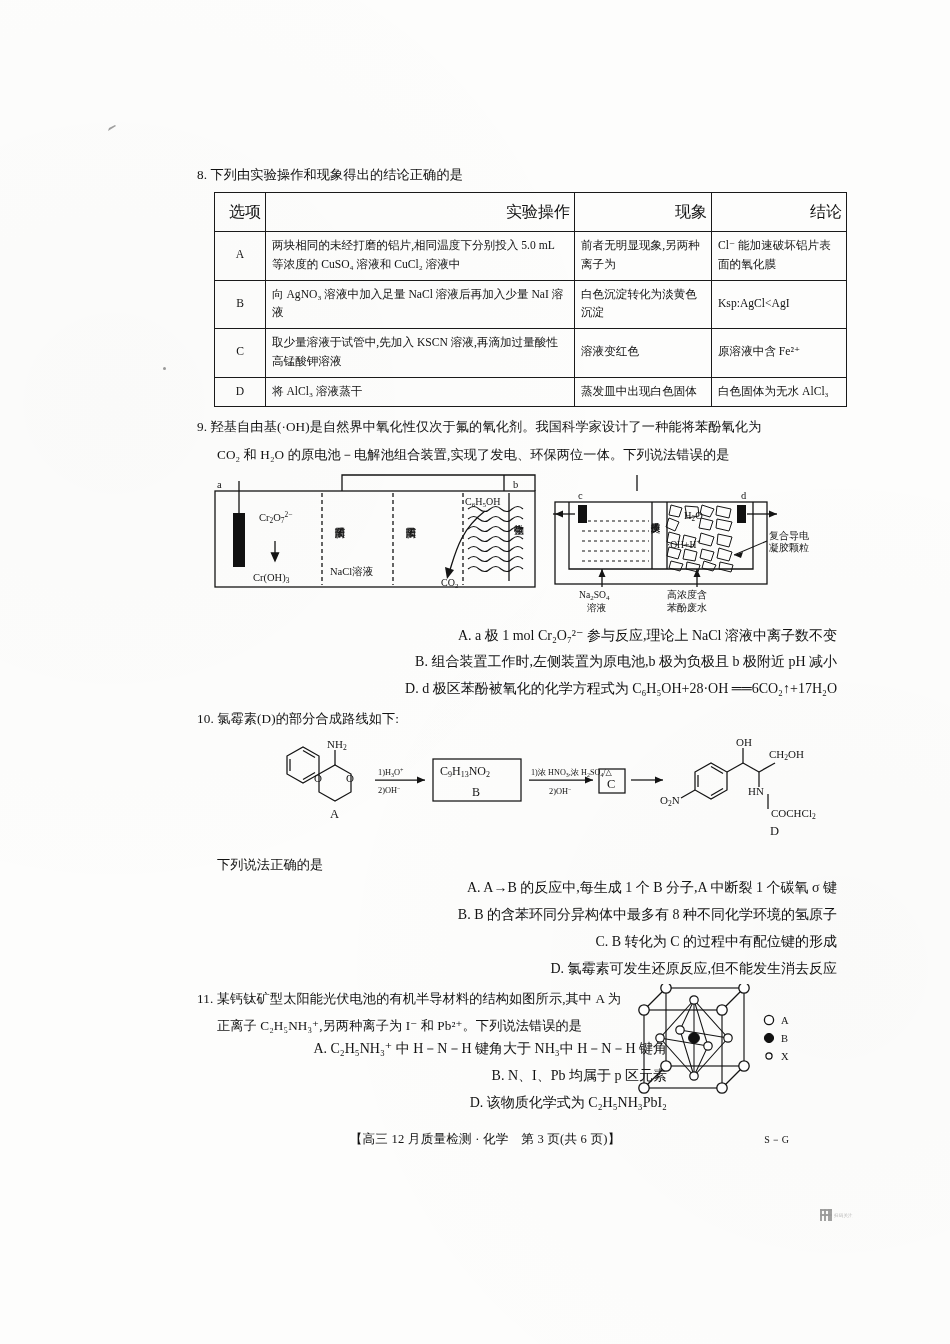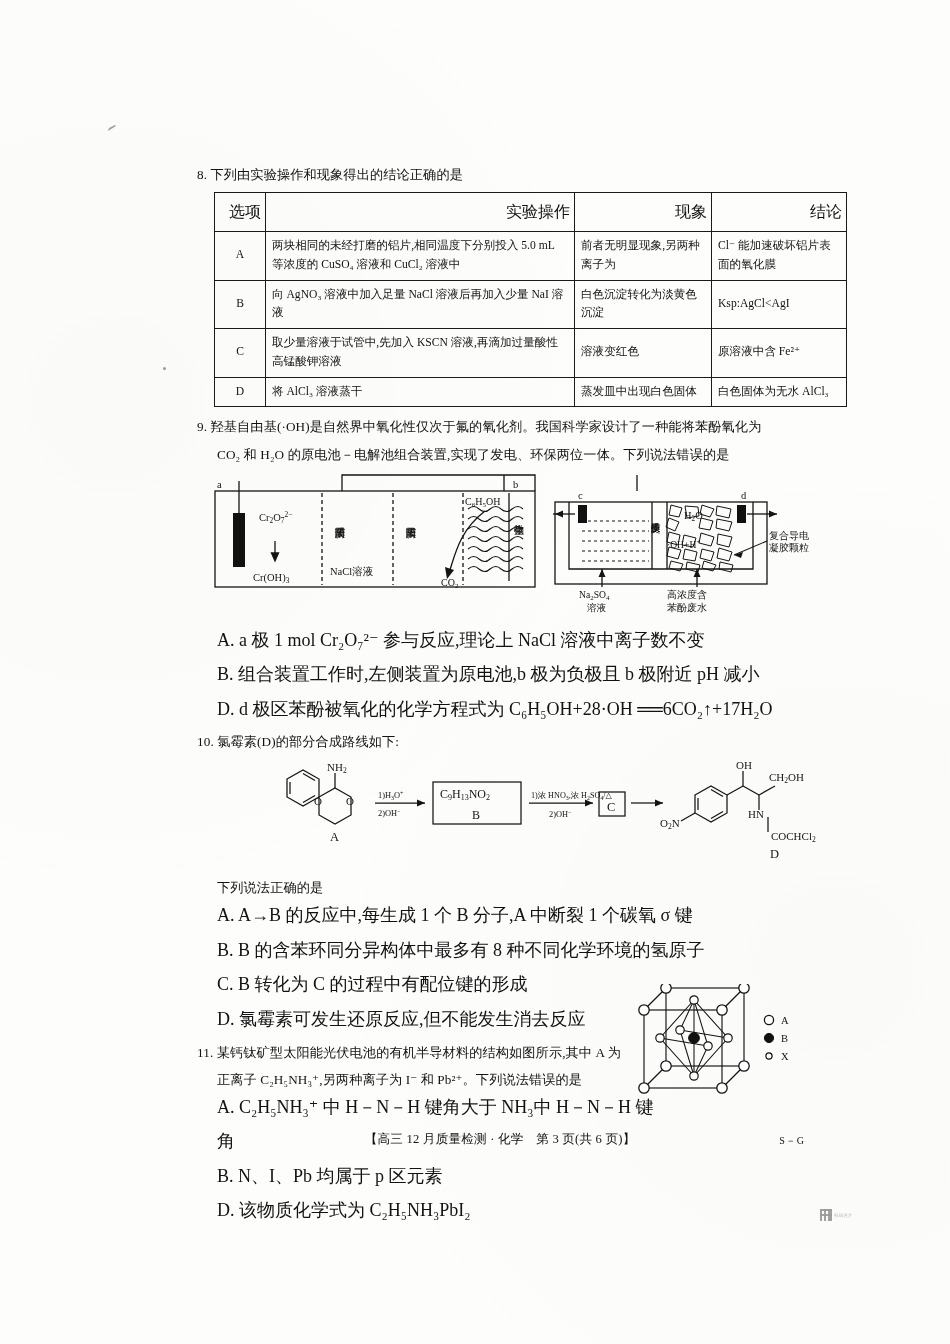--- a/index.html
+++ b/index.html
@@ -45,22 +45,23 @@
     margin: 0 0 7px 0;
     text-indent: 0;
   }
   .q-body {
     margin: 0;
     padding-left: 20px;
   }
   .opt {
     margin: 0;
     padding-left: 20px;
-    font-size: 18px;
+    font-size: 14px;
     line-height: 1.92;
+    text-align: right;
   }
 
   
   table.exp-table {
     border-collapse: collapse;
     width: 596px;
     margin: 6px 0 10px 17px;
     table-layout: fixed;
   }
   table.exp-table td, table.exp-table th {
@@ -101,26 +102,26 @@
     left: 636px;
     top: 984px;
     width: 180px;
     height: 128px;
   }
   .fig11 svg { position: absolute; left: 0; top: 0; }
 
   
   .footer {
     position: absolute;
-    left: 165px;
+    left: 150px;
     top: 1131px;
     width: 640px;
     font-size: 12.6px;
     display: flex;
-    align-items: flex-end;
+    align-items: center;
   }
   .footer-center {
     flex: 1;
     text-align: center;
     padding-left: 56px;
     letter-spacing: 0.2px;
   }
   .footer-right {
     font-family: "Liberation Serif", serif;
     font-size: 10px;

